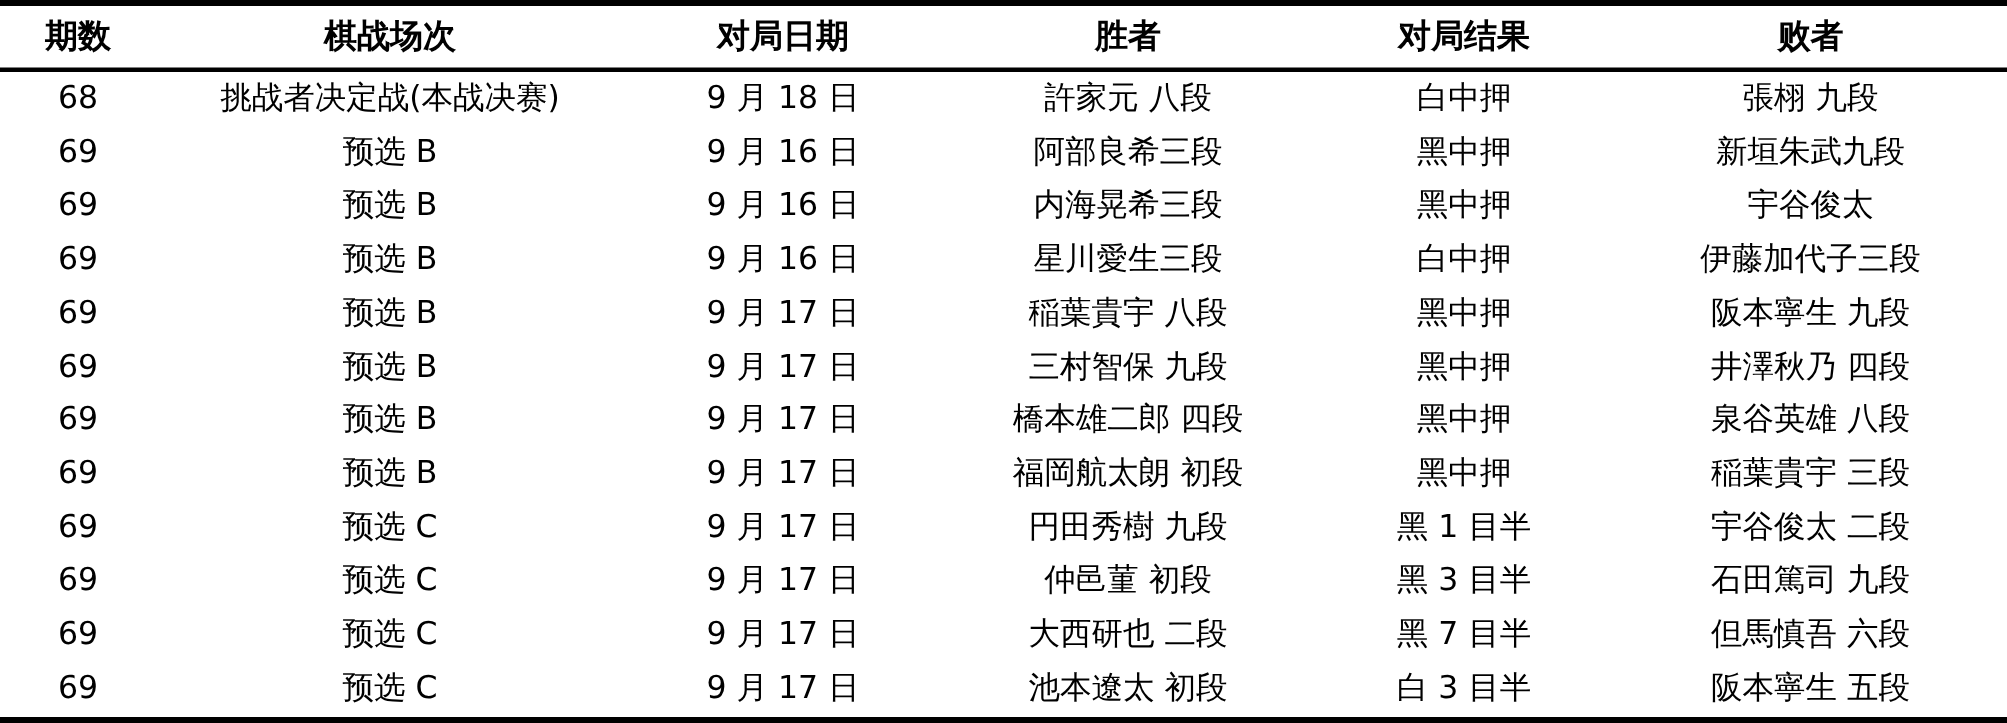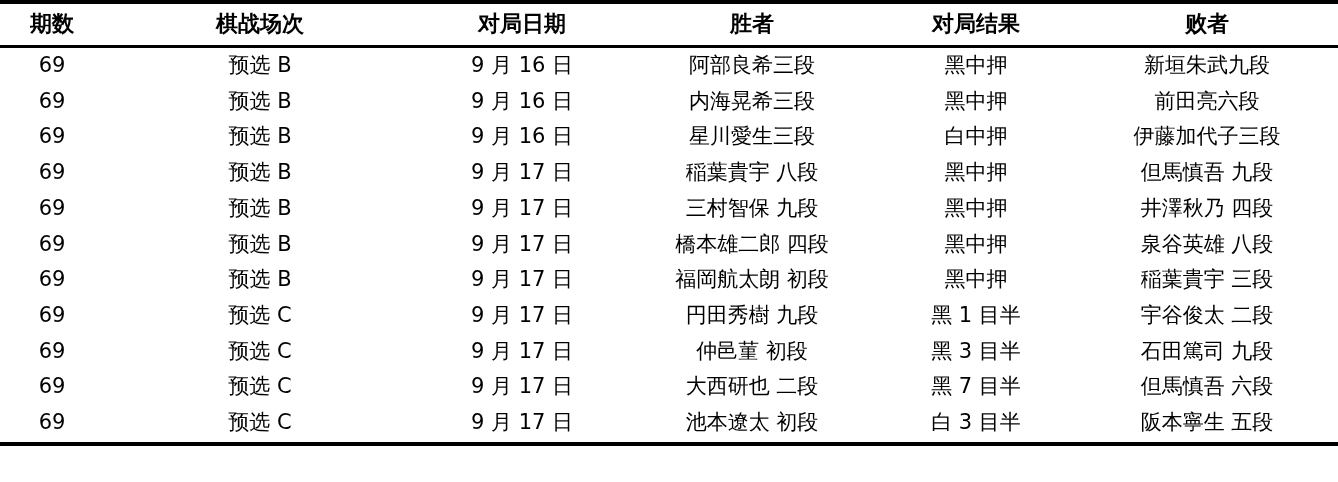--- a/index.html
+++ b/index.html
@@ -76,50 +76,58 @@
         <th>期数</th>
         <th>棋战场次</th>
         <th>对局日期</th>
         <th>胜者</th>
         <th>对局结果</th>
         <th>败者</th>
       </tr>
     </thead>
     <tbody>
       <tr>
+        <td>68</td>
+        <td>挑战者决定战(本战决赛)</td>
+        <td>9 月 18 日</td>
+        <td>許家元  八段</td>
+        <td>白中押</td>
+        <td>張栩  九段</td>
+      </tr>
+      <tr>
         <td>69</td>
         <td>预选 B</td>
         <td>9 月 16 日</td>
         <td>阿部良希三段</td>
         <td>黑中押</td>
         <td>新垣朱武九段</td>
       </tr>
       <tr>
         <td>69</td>
         <td>预选 B</td>
         <td>9 月 16 日</td>
         <td>内海晃希三段</td>
         <td>黑中押</td>
-        <td>前田亮六段</td>
+        <td>宇谷俊太</td>
       </tr>
       <tr>
         <td>69</td>
         <td>预选 B</td>
         <td>9 月 16 日</td>
         <td>星川愛生三段</td>
         <td>白中押</td>
         <td>伊藤加代子三段</td>
       </tr>
       <tr>
         <td>69</td>
         <td>预选 B</td>
         <td>9 月 17 日</td>
         <td>稲葉貴宇  八段</td>
         <td>黑中押</td>
-        <td>但馬慎吾  九段</td>
+        <td>阪本寧生  九段</td>
       </tr>
       <tr>
         <td>69</td>
         <td>预选 B</td>
         <td>9 月 17 日</td>
         <td>三村智保  九段</td>
         <td>黑中押</td>
         <td>井澤秋乃  四段</td>
       </tr>
       <tr>

